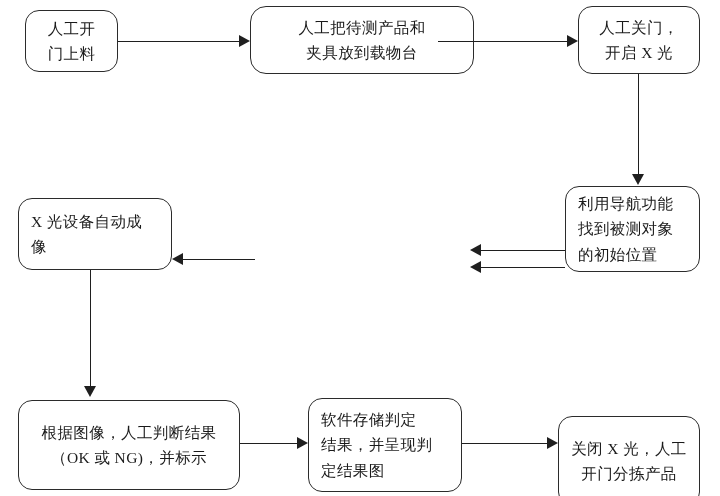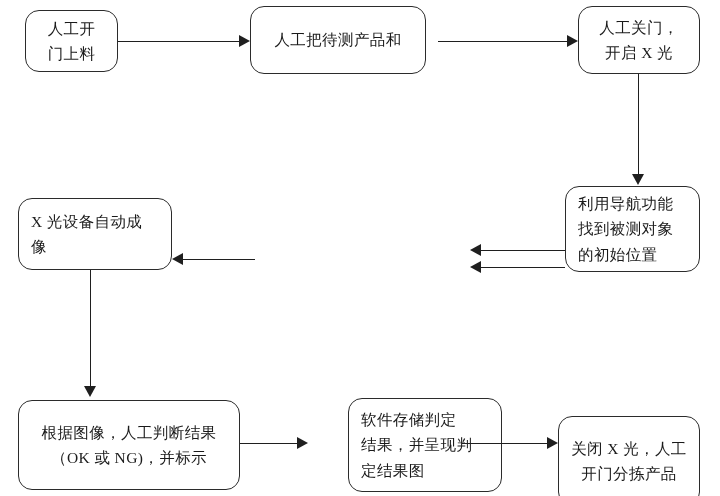--- a/index.html
+++ b/index.html
@@ -71,22 +71,23 @@
 </head>
 <body>
 
 <div id="canvas">
 
   <div class="node center" style="left:25px; top:10px; width:93px; height:62px;">
     <span class="line">人工开</span>
     <span class="line">门上料</span>
   </div>
 
-  <div class="node center" style="left:250px; top:6px; width:176px; height:68px;">
+  <div class="node center" style="left:250px; top:6px; width:224px; height:68px;border-radius:16px;">
     <span class="line">人工把待测产品和</span>
+    <span class="line">夹具放到载物台</span>
   </div>
 
   <div class="node left" style="left:18px; top:198px; width:154px; height:72px;">
     <span class="line">X 光设备自动成</span>
     <span class="line">像</span>
   </div>
 
   <div class="node center" style="left:578px; top:6px; width:122px; height:68px;">
     <span class="line">人工关门，</span>
     <span class="line">开启 X 光</span>
@@ -97,21 +98,21 @@
     <span class="line">利用导航功能</span>
     <span class="line">找到被测对象</span>
     <span class="line">的初始位置</span>
   </div>
 
   <div class="node center" style="left:18px; top:400px; width:222px; height:90px;">
     <span class="line">根据图像，人工判断结果</span>
     <span class="line">（OK 或 NG)，并标示</span>
   </div>
 
-  <div class="node left" style="left:308px; top:398px; width:154px; height:94px;margin-left:40px;">
+  <div class="node left" style="left:308px; top:398px; width:154px; height:94px;">
     <span class="line">软件存储判定</span>
     <span class="line">结果，并呈现判</span>
     <span class="line">定结果图</span>
   </div>
 
   <div class="node center" style="left:558px; top:416px; width:142px; height:90px;">
     <span class="line">关闭 X 光，人工</span>
     <span class="line">开门分拣产品</span>
   </div>
 

